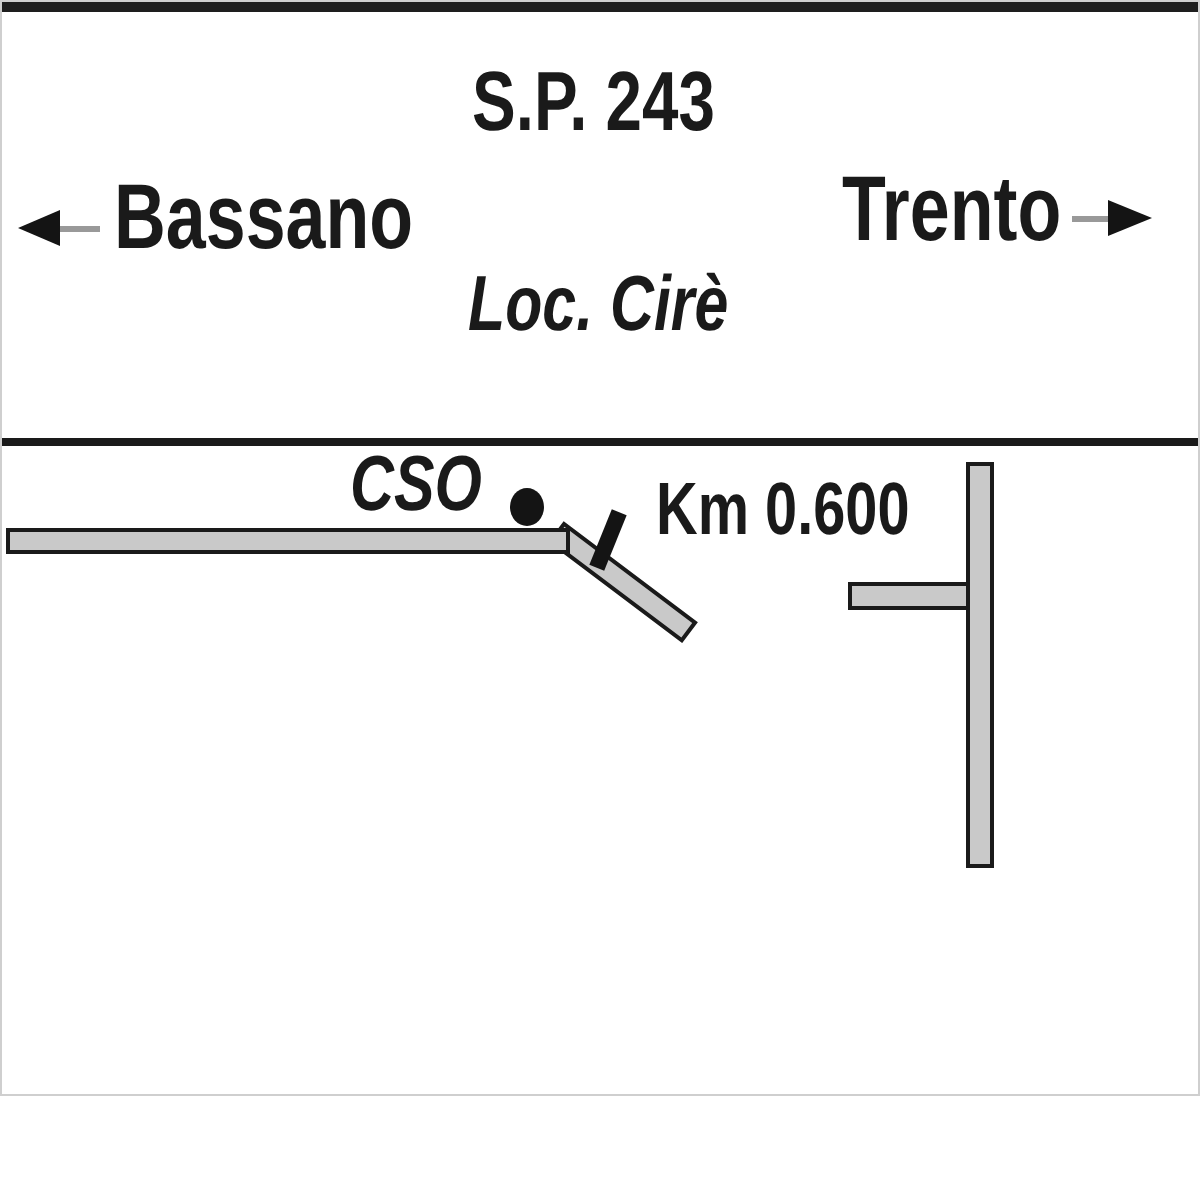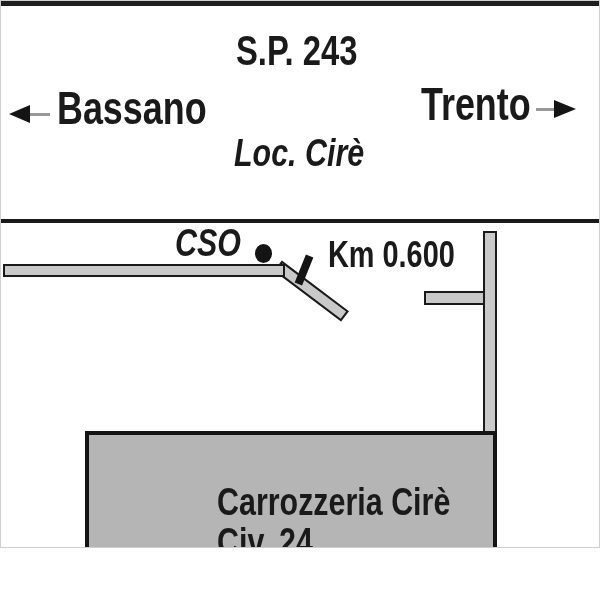--- a/index.html
+++ b/index.html
@@ -99,20 +99,14 @@
   <div id="road-stub" class="road"></div>
   <div id="road-vertical" class="road"></div>
 
   <div id="km-marker" class="abs"></div>
 
   <div id="poi-dot" class="abs"></div>
 
   <div class="txt italic" style="left:174px;top:222px;font-size:39px;">CSO</div>
   <div class="txt" style="left:327px;top:235px;font-size:37px;">Km 0.600</div>
 
-  <div id="building" class="abs">
-    <div id="building-label">
-      <div>Carrozzeria Cirè</div>
-      <div>Civ. 24</div>
-    </div>
-  </div>
 
 </div>
 
 </body></html>

